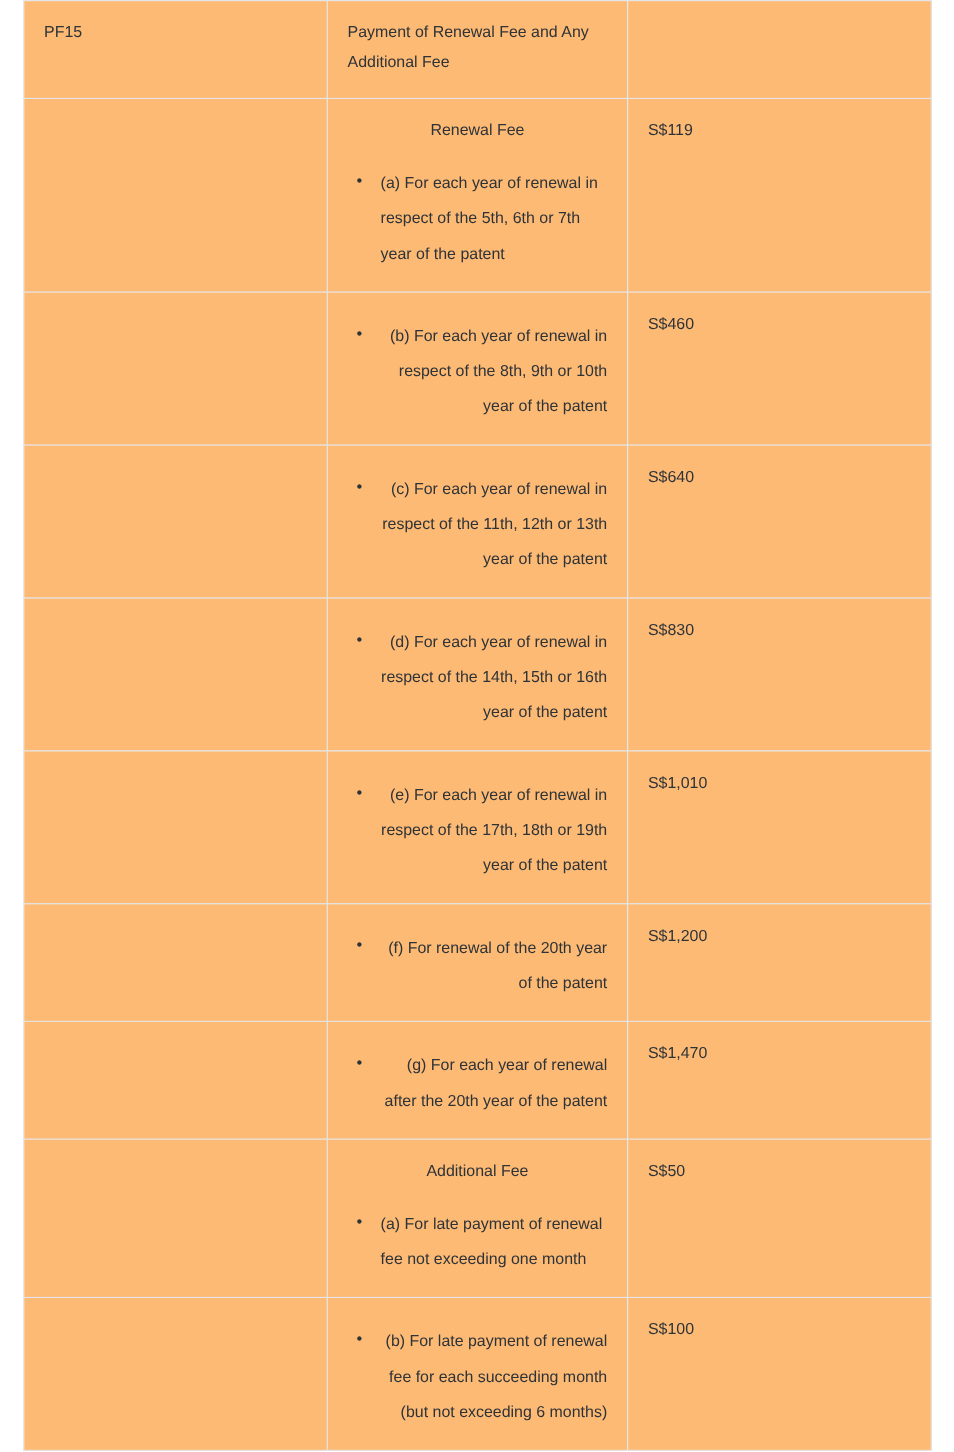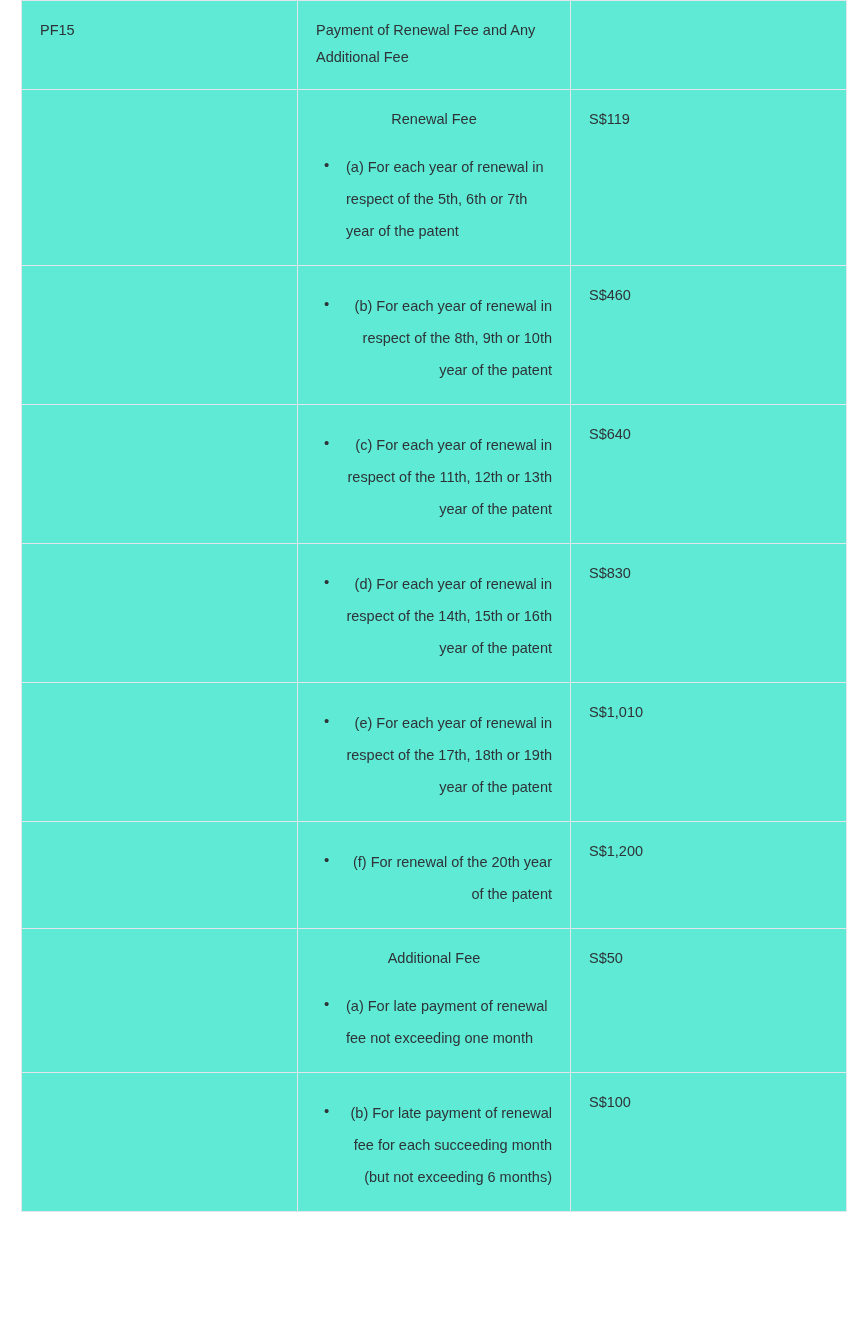--- a/index.html
+++ b/index.html
@@ -23,21 +23,21 @@
   .fee-table col.c1 { width: 276px; }
   .fee-table col.c2 { width: 273px; }
   .fee-table col.c3 { width: 276px; }
   .fee-table td {
     border: 1px solid #e3e6ea;
     vertical-align: top;
     padding: 16px 18px 18px 18px;
     font-size: 14.5px;
     line-height: 27px;
     color: #2e3338;
-    background: #5eead4;
+    background: #fdba74;
   }
   .fee-table td.code-cell {
     padding-left: 18px;
   }
   .fee-table tr:first-child td {
     border-top: 1px solid #e3e6ea;
   }
   .heading-text {
     display: block;
     margin: 0;
@@ -178,20 +178,33 @@
       <td>
         <ul class="bullets tight">
           <li>(f) For renewal of the 20th year of the patent</li>
         </ul>
       </td>
       <td>
         <span class="amount">S$1,200</span>
       </td>
     </tr>
 
+    <tr>
+      <td class="code-cell">
+        <span class="heading-text"></span>
+      </td>
+      <td>
+        <ul class="bullets tight">
+          <li>(g) For each year of renewal after the 20th year of the patent</li>
+        </ul>
+      </td>
+      <td>
+        <span class="amount">S$1,470</span>
+      </td>
+    </tr>
 
     <tr>
       <td class="code-cell">
         <span class="heading-text"></span>
       </td>
       <td>
         <span class="sub-label">Additional Fee</span>
         <ul class="bullets">
           <li>(a) For late payment of renewal fee not exceeding one month</li>
         </ul>

